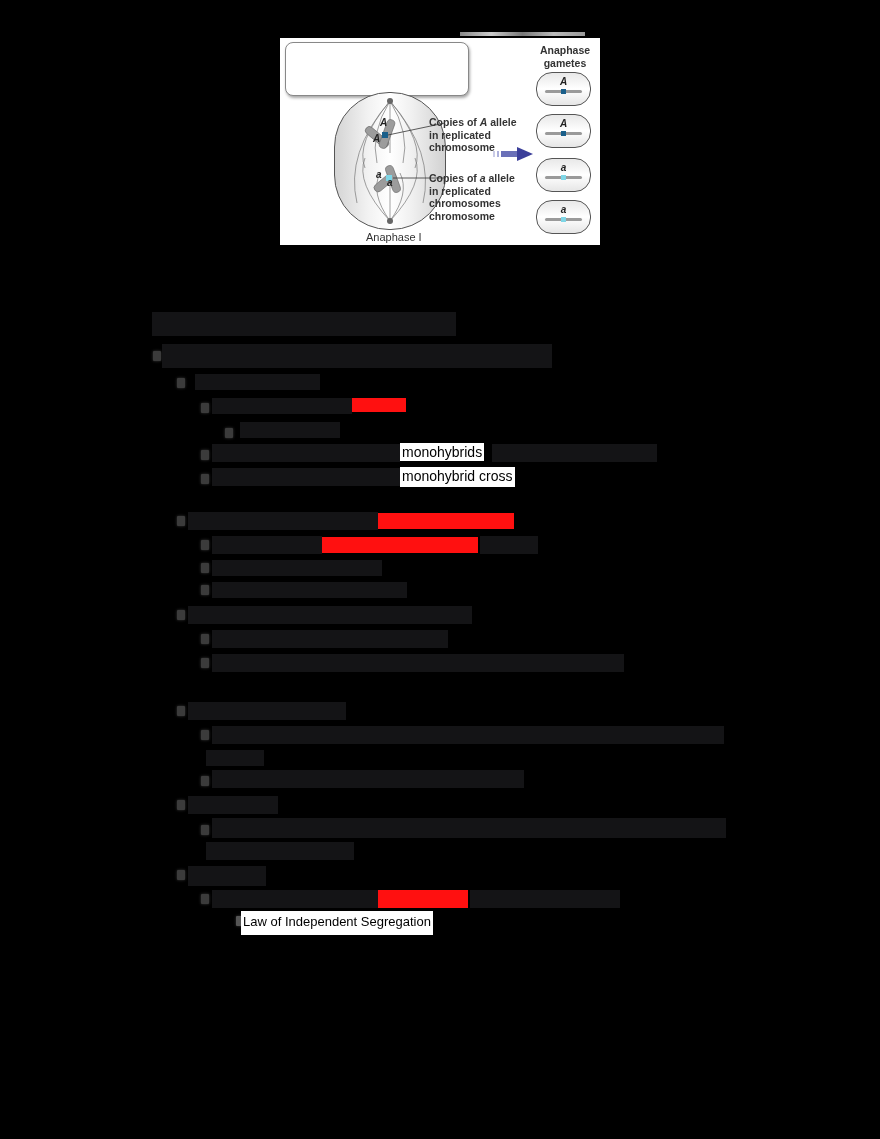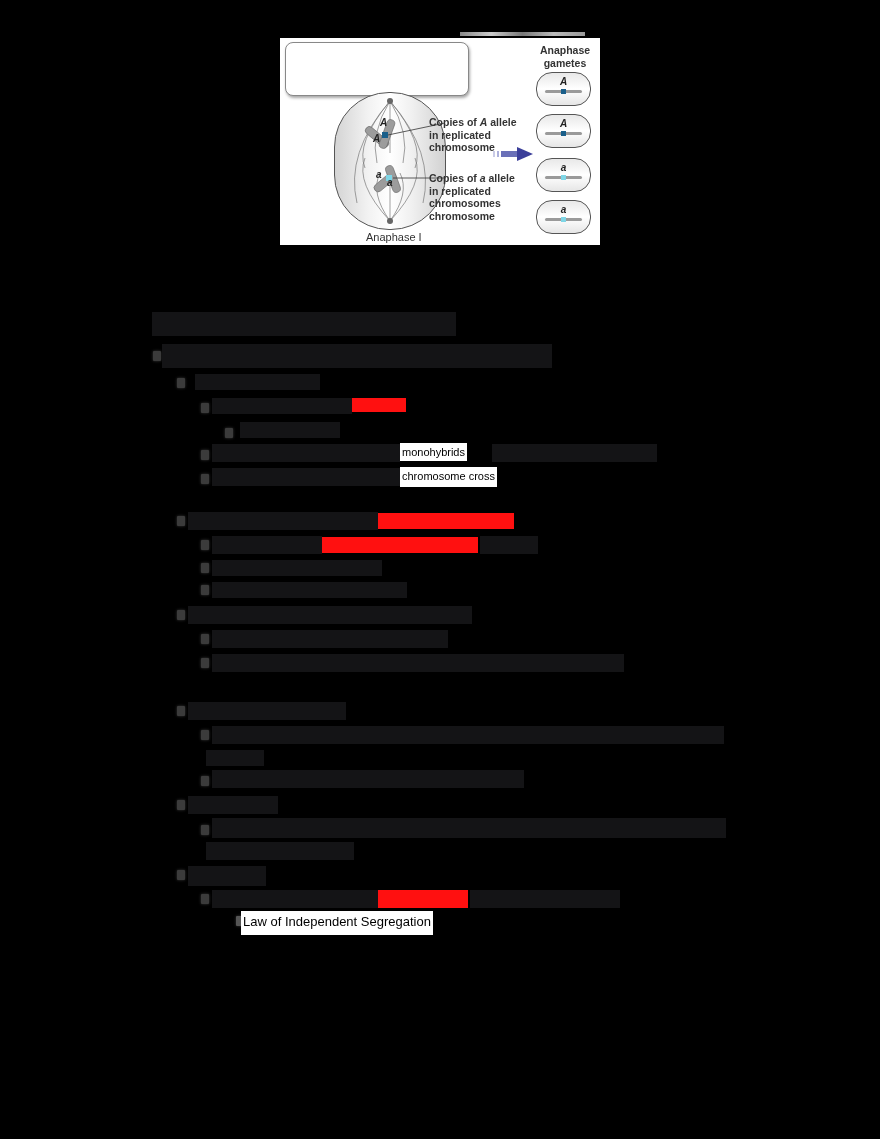--- a/index.html
+++ b/index.html
@@ -19,21 +19,21 @@
   .gam-title{left:255px;top:12px;width:60px;text-align:center;font-weight:bold;font-size:10.5px;line-height:12.5px;color:#333;}
   .gamete{left:256px;width:53px;height:32px;border:1.5px solid #555;border-radius:16px;background:linear-gradient(#e8e8e8,#fff 50%,#e6e6e6);}
   .gam-chrom{position:absolute;left:8px;top:17px;width:37px;height:3px;background:#9a9a9a;border-radius:2px;}
   .gam-band{position:absolute;left:24px;top:16px;width:5px;height:5px;}
   .gam-letter{position:absolute;left:0;top:3px;width:53px;text-align:center;font-style:italic;font-weight:bold;font-size:10px;color:#222;}
   .arrow{left:213px;top:115px;width:40px;height:14px;}
   
   .bar{position:absolute;background:#141416;}
   .bullet{position:absolute;width:8px;height:10px;background:#3b3b3b;border-radius:1px;box-shadow:0 0 3px #3b3b3b;}
   .red{position:absolute;background:#ff1010;}
-  .callout{position:absolute;background:#fff;color:#000;font-size:11px;line-height:18px;white-space:nowrap;padding:0 2px;}
+  .callout{position:absolute;background:#fff;color:#000;font-size:14px;line-height:18px;white-space:nowrap;padding:0 2px;}
 </style>
 </head>
 <body>
 
 <div id="figure" class="abs">
   <div class="abs fig-topstrip"></div>
   <div class="abs fig-topnoise"></div>
 
   <div class="abs caption-box"></div>
 
@@ -137,21 +137,21 @@
   <div class="bullet" style="left:225px;top:428px"></div>
   <div class="bar" style="left:240px;top:422px;width:100px;height:16px"></div>
 
   <div class="bullet" style="left:201px;top:450px"></div>
   <div class="bar" style="left:212px;top:444px;width:188px;height:18px"></div>
   <div class="callout" style="left:400px;top:443px">monohybrids</div>
   <div class="bar" style="left:492px;top:444px;width:165px;height:18px"></div>
 
   <div class="bullet" style="left:201px;top:474px"></div>
   <div class="bar" style="left:212px;top:468px;width:188px;height:18px"></div>
-  <div class="callout" style="left:400px;top:467px;height:20px">chromosome cross</div>
+  <div class="callout" style="left:400px;top:467px;height:20px">monohybrid cross</div>
 
   <div class="bullet" style="left:177px;top:516px"></div>
   <div class="bar" style="left:188px;top:512px;width:190px;height:18px"></div>
   <div class="red" style="left:378px;top:513px;width:136px;height:16px"></div>
   <div class="bullet" style="left:201px;top:540px"></div>
   <div class="bar" style="left:212px;top:536px;width:110px;height:18px"></div>
   <div class="red" style="left:322px;top:537px;width:156px;height:16px"></div>
   <div class="bar" style="left:480px;top:536px;width:58px;height:18px"></div>
   <div class="bullet" style="left:201px;top:563px"></div>
   <div class="bar" style="left:212px;top:560px;width:170px;height:16px"></div>

